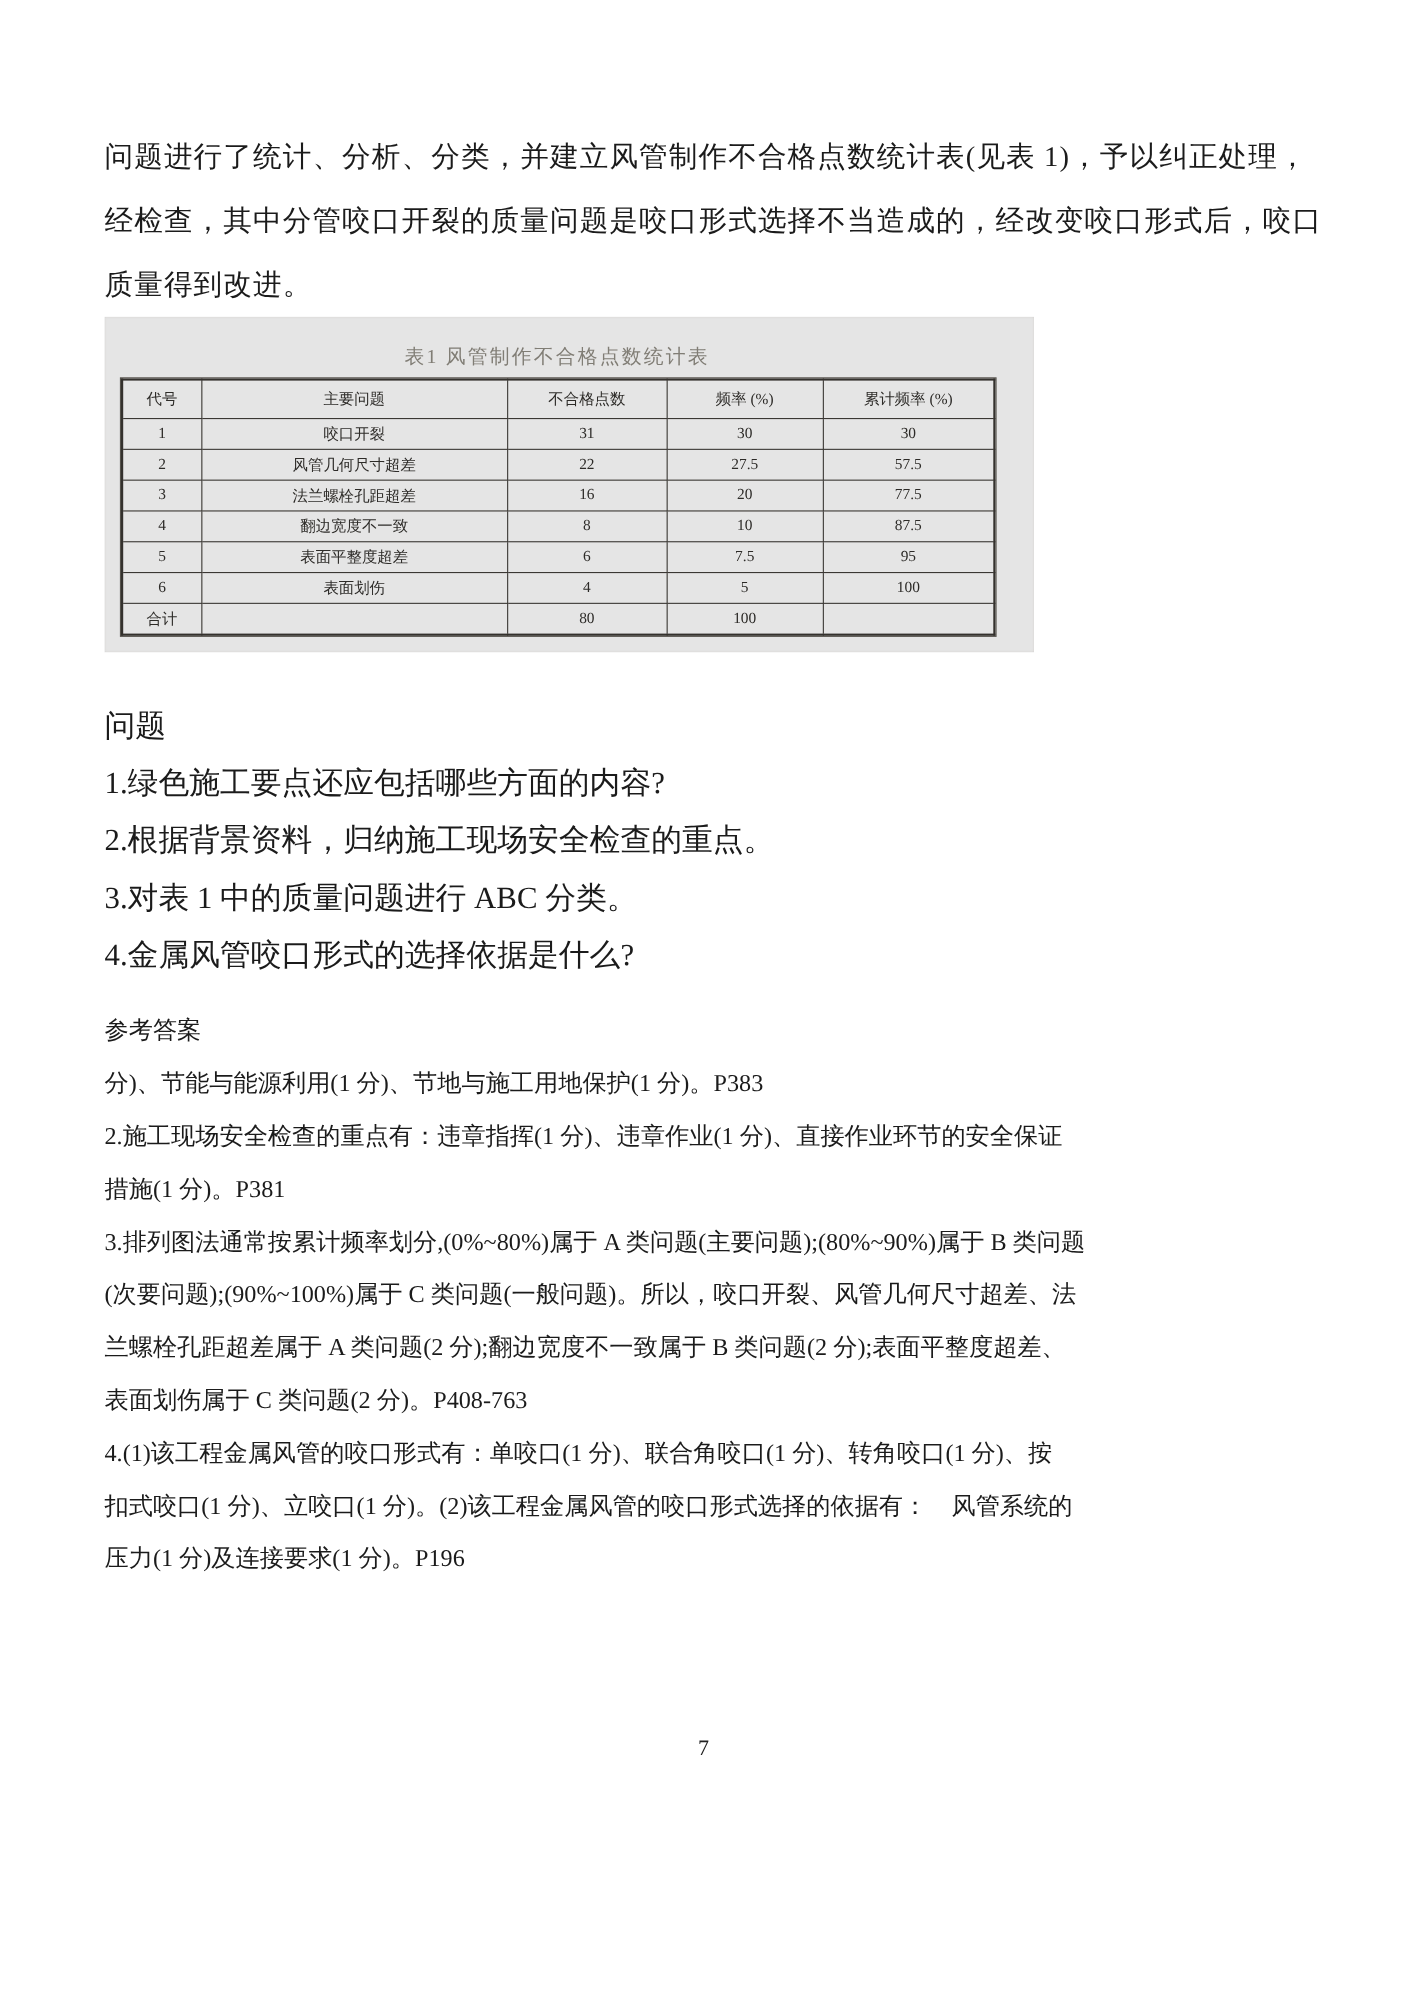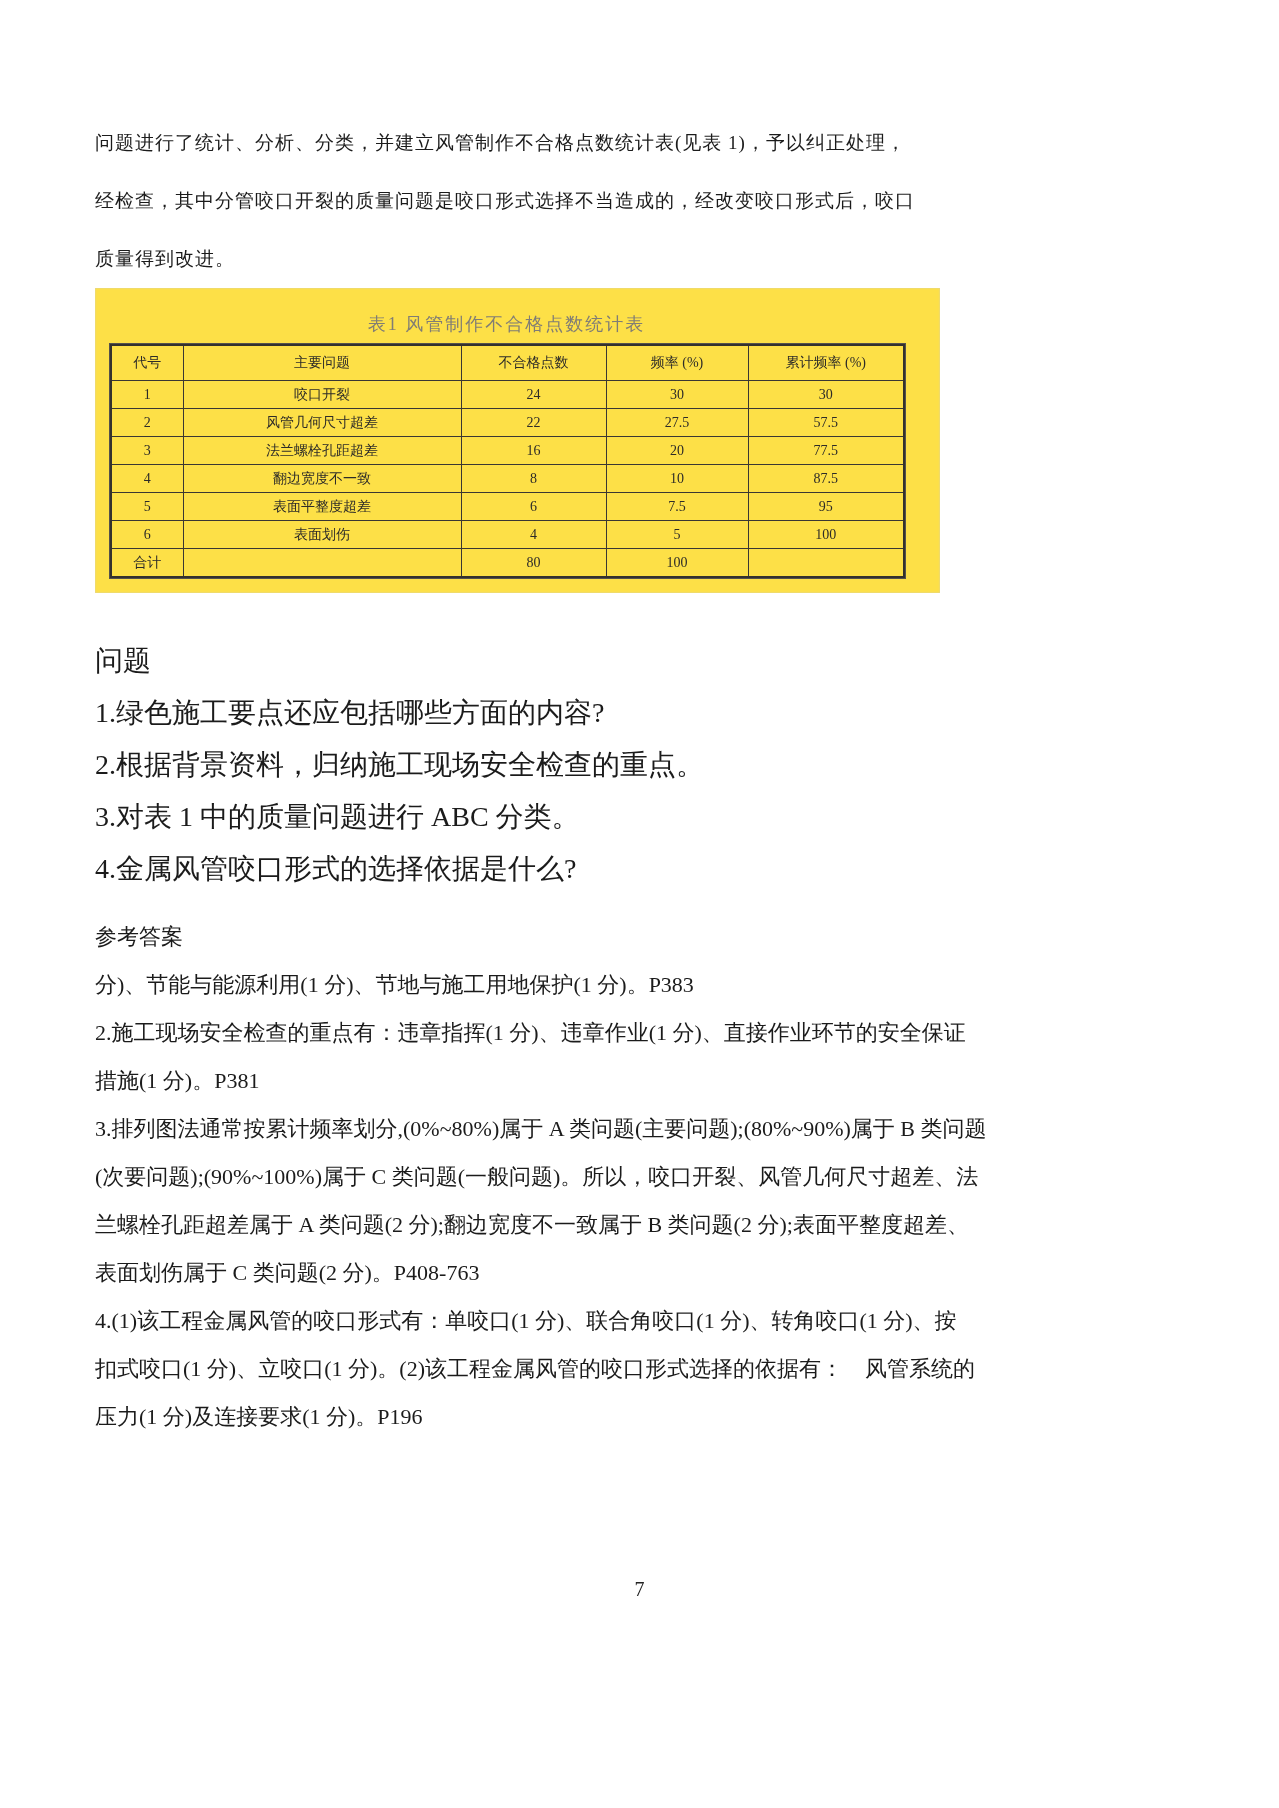--- a/index.html
+++ b/index.html
@@ -8,32 +8,32 @@
     width:1279px;height:1808px;
     background:#ffffff;
     font-family:"Liberation Serif","DejaVu Serif",serif;
     color:#1b1b1b;
     overflow:hidden;
   }
   .intro{
     padding-top:114px;
     margin-left:95px;
     margin-right:85px;
-    font-size:19px;
+    font-size:26px;
     line-height:58px;
     letter-spacing:1px;
     white-space:nowrap;
   }
   
   .scan{
     margin-top:0;
     margin-left:95px;
     width:845px;
     height:305px;
-    background:#fde047;
+    background:#e5e5e5;
     box-shadow:0 0 2px #cfccc8 inset;
   }
   .scan-title{
     padding-top:24px;
     margin-left:15px;
     width:793px;
     text-align:center;
     font-size:18px;
     color:#807d75;
     letter-spacing:2px;
@@ -112,21 +112,21 @@
             <th>主要问题</th>
             <th>不合格点数</th>
             <th>频率 (%)</th>
             <th>累计频率 (%)</th>
           </tr>
         </thead>
       <tbody>
           <tr>
             <td>1</td>
             <td>咬口开裂</td>
-            <td>24</td>
+            <td>31</td>
             <td>30</td>
             <td>30</td>
           </tr>
           <tr>
             <td>2</td>
             <td>风管几何尺寸超差</td>
             <td>22</td>
             <td>27.5</td>
             <td>57.5</td>
           </tr>

